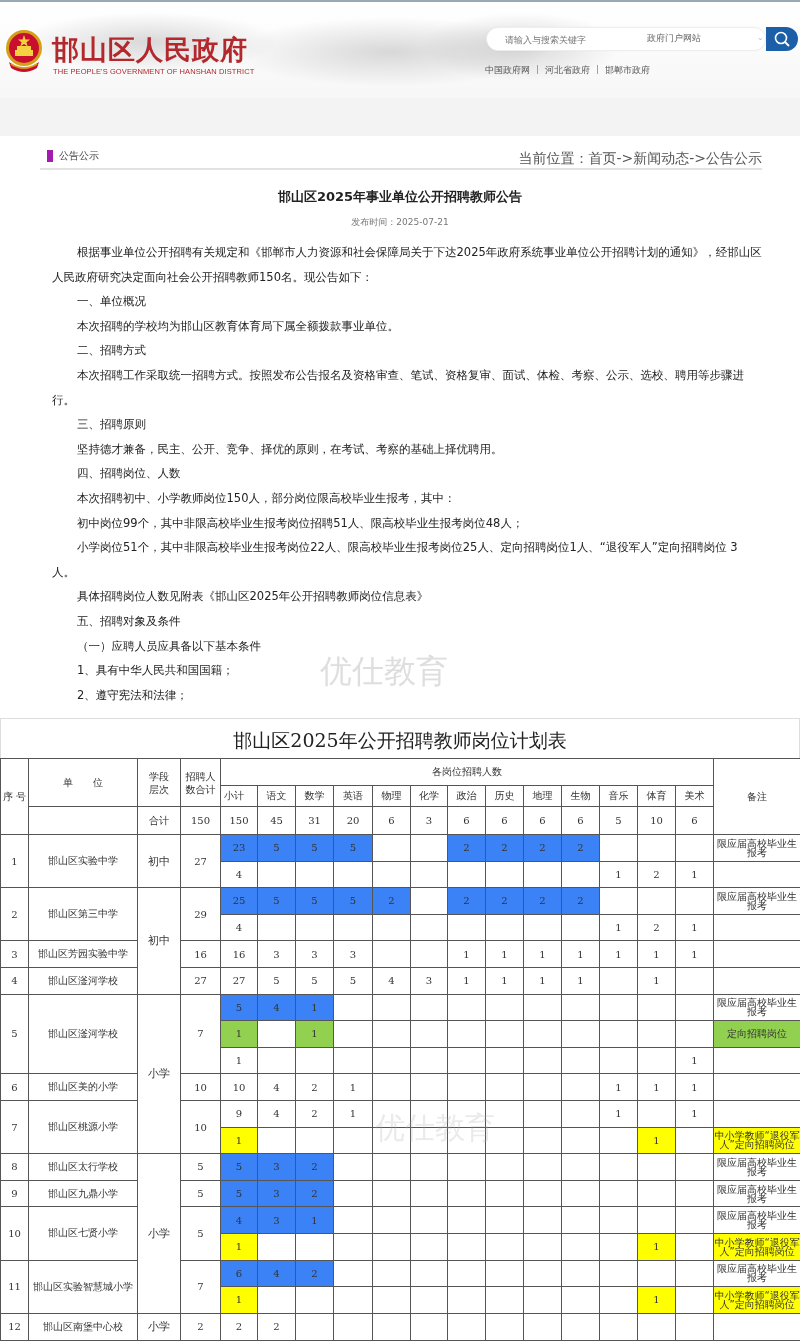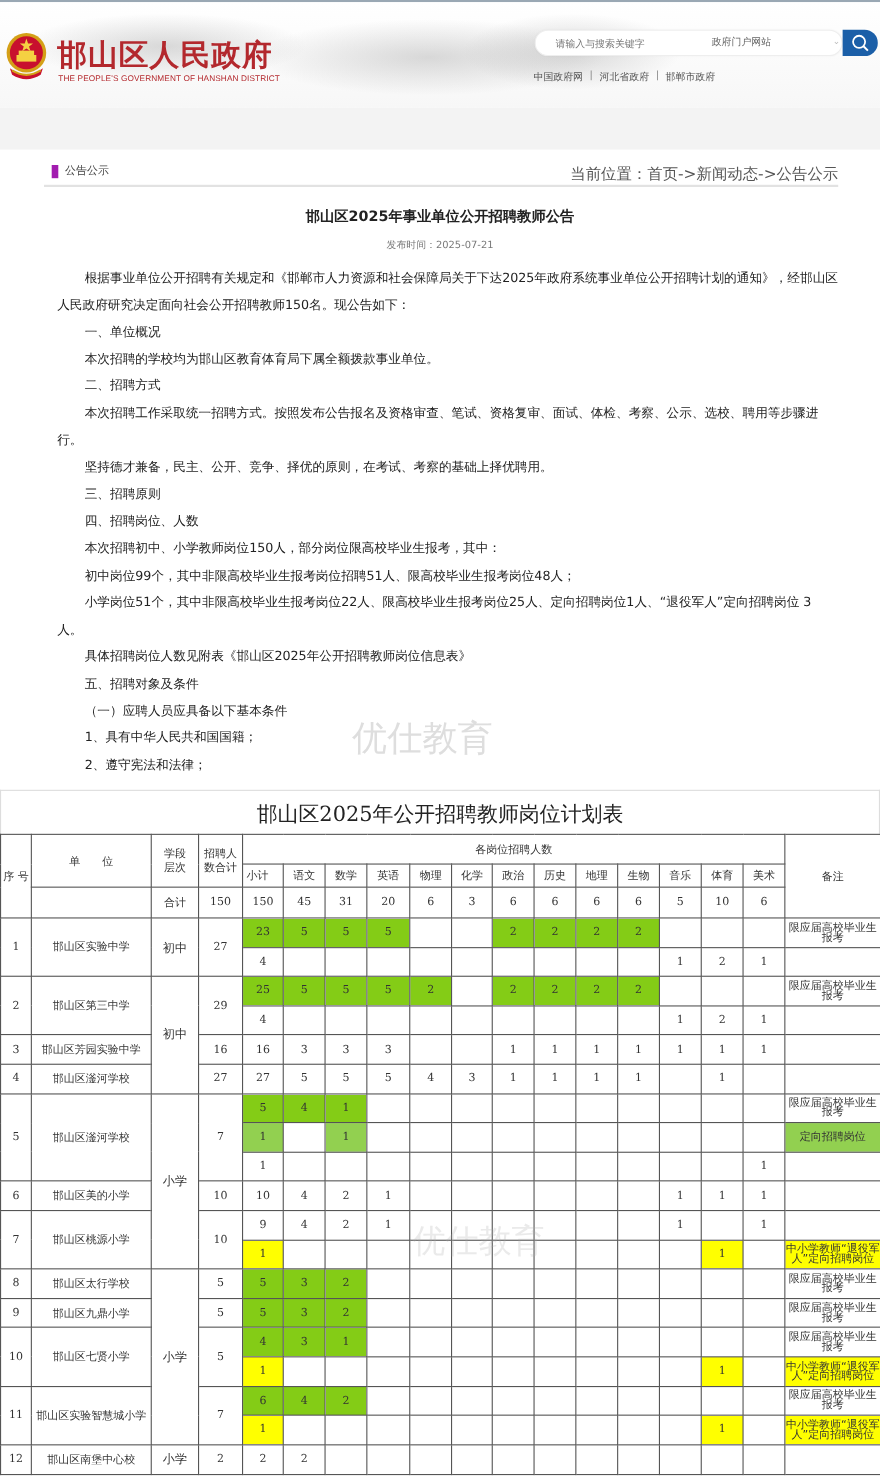--- a/index.html
+++ b/index.html
@@ -41,21 +41,21 @@
 
   
   .plan { position: absolute; left: 0; top: 718px; width: 800px; height: 624px; }
   .plan-title { position: absolute; left: 0; top: 0; width: 800px; height: 40px; border: 1px solid #ddd; border-bottom: none; text-align: center; font-size: 19px; line-height: 42px; color: #222; font-family: "DejaVu Serif", "Liberation Serif", serif; }
   table.grid { position: absolute; left: 0; top: 40px; width: 800px; border-collapse: collapse; table-layout: fixed; font-family: "DejaVu Serif", "Liberation Serif", serif; }
   table.grid td, table.grid th { border: 1px solid #555; text-align: center; vertical-align: middle; font-size: 10px; font-weight: normal; color: #333; padding: 0; overflow: hidden; }
   table.grid th { font-family: "DejaVu Sans", sans-serif; font-size: 10px; }
   .hdr-small { font-size: 9.5px; line-height: 13px; }
   .remark { font-size: 6.5px; font-family: "DejaVu Sans", sans-serif; line-height: 9px; }
   .remark-h { font-size: 7px; font-family: "DejaVu Sans", sans-serif; }
-  .c-orange { background: #84cc16; }
+  .c-orange { background: #3b82f6; }
   .c-green { background: #92d050; }
   .c-yellow { background: #ffff00; }
   .tl { text-align: left !important; padding-left: 3px !important; }
 </style>
 </head>
 <body>
 
 <div class="topbar-line"></div>
 
 <header class="header">
@@ -107,22 +107,22 @@
 
 <h1 class="article-title">邯山区2025年事业单位公开招聘教师公告</h1>
 <div class="publish-time">发布时间：2025-07-21</div>
 
 <div class="article-body">
   <p>根据事业单位公开招聘有关规定和《邯郸市人力资源和社会保障局关于下达2025年政府系统事业单位公开招聘计划的通知》，经邯山区人民政府研究决定面向社会公开招聘教师150名。现公告如下：</p>
   <p>一、单位概况</p>
   <p>本次招聘的学校均为邯山区教育体育局下属全额拨款事业单位。</p>
   <p>二、招聘方式</p>
   <p>本次招聘工作采取统一招聘方式。按照发布公告报名及资格审查、笔试、资格复审、面试、体检、考察、公示、选校、聘用等步骤进行。</p>
+  <p>三、招聘原则</p>
   <p>坚持德才兼备，民主、公开、竞争、择优的原则，在考试、考察的基础上择优聘用。</p>
-  <p>三、招聘原则</p>
   <p>四、招聘岗位、人数</p>
   <p>本次招聘初中、小学教师岗位150人，部分岗位限高校毕业生报考，其中：</p>
   <p>初中岗位99个，其中非限高校毕业生报考岗位招聘51人、限高校毕业生报考岗位48人；</p>
   <p>小学岗位51个，其中非限高校毕业生报考岗位22人、限高校毕业生报考岗位25人、定向招聘岗位1人、“退役军人”定向招聘岗位 3 人。</p>
   <p>具体招聘岗位人数见附表《邯山区2025年公开招聘教师岗位信息表》</p>
   <p>五、招聘对象及条件</p>
   <p>（一）应聘人员应具备以下基本条件</p>
   <p>1、具有中华人民共和国国籍；</p>
   <p>2、遵守宪法和法律；</p>
 </div>

